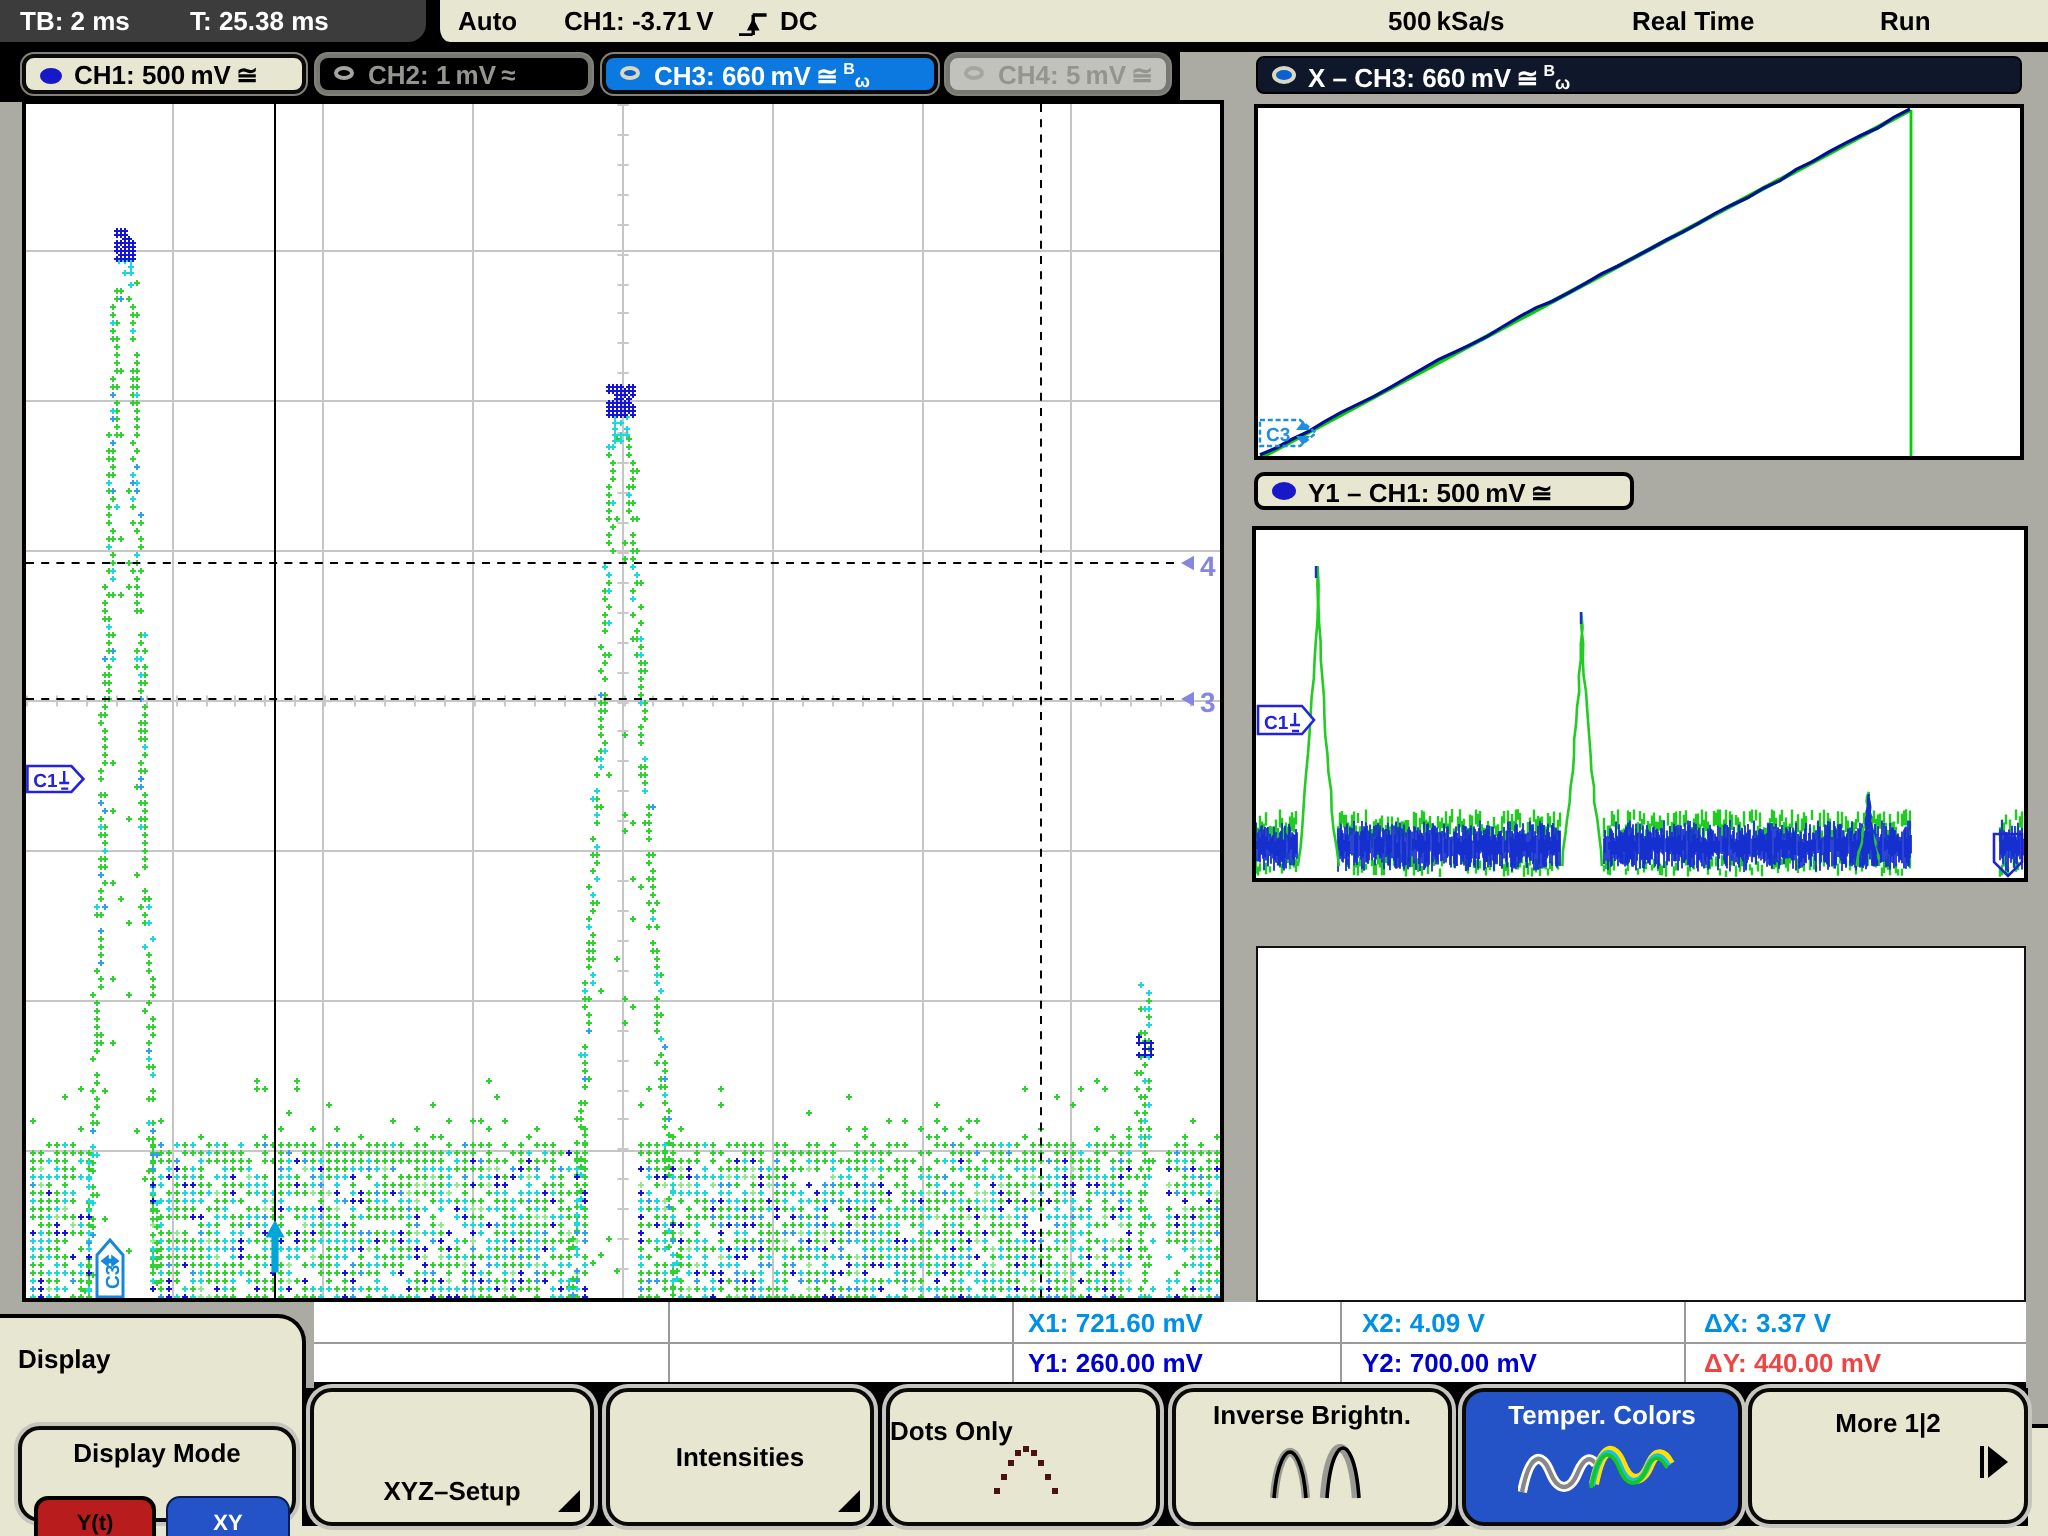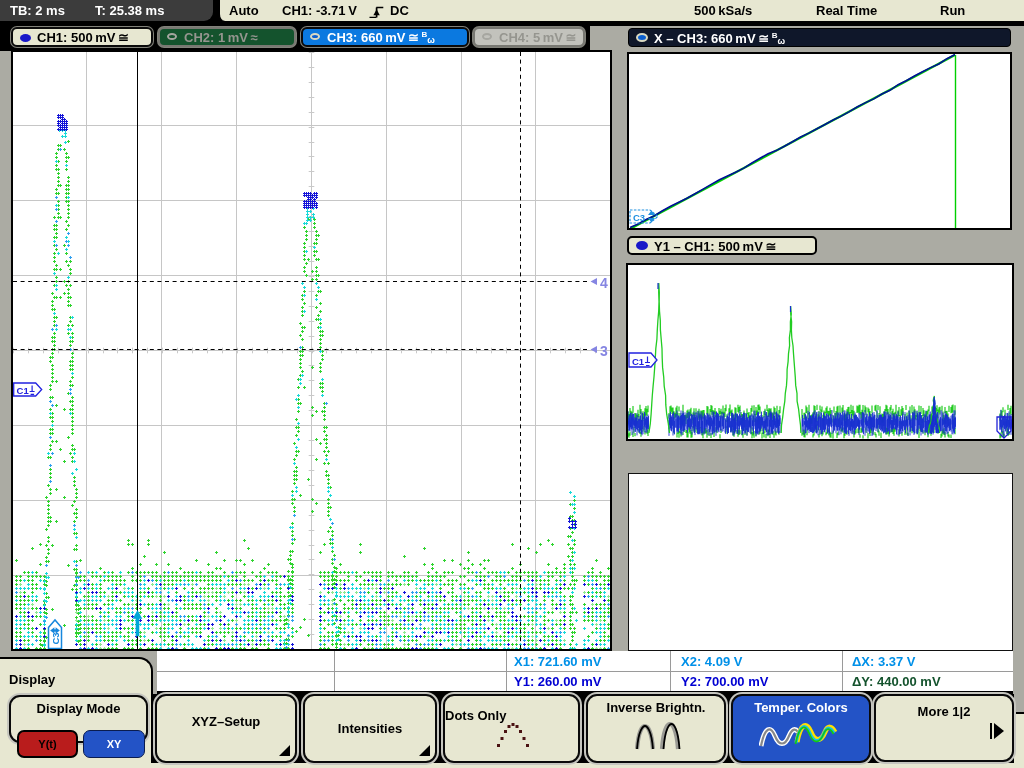--- a/index.html
+++ b/index.html
@@ -31,21 +31,21 @@
   <span class="abs btxt" style="left:474px;top:3px">500 kSa/s</span>
   <span class="abs btxt" style="left:596px;top:3px">Real Time</span>
   <span class="abs btxt" style="left:720px;top:3px">Run</span>
 </div>
 
 <div class="abs" style="left:0;top:21px;width:590px;height:30px;background:#000"></div>
 <div class="abs" style="left:11px;top:27px;width:142px;height:20px;background:#e7e7d1;border:2px solid #0a0a0a;border-radius:6px;box-shadow:0 0 0 1px #82827a">
       <span class="abs" style="left:7px;top:5px;width:11px;height:8px;background:#1818c8;border-radius:50%"></span>
       <span class="abs btxt" style="left:24px;top:1px;color:#000;white-space:nowrap">CH1: 500 mV ≅</span>
     </div>
-<div class="abs" style="left:158px;top:27px;width:138px;height:20px;background:#14532d;border:2px solid #787872;border-radius:6px;box-shadow:0 0 0 1px #82827a">
+<div class="abs" style="left:158px;top:27px;width:138px;height:20px;background:#000000;border:2px solid #787872;border-radius:6px;box-shadow:0 0 0 1px #82827a">
       <span class="abs" style="left:7px;top:4px;width:10px;height:7px;border:2px solid #a6a6a0;border-radius:50%"></span>
       <span class="abs btxt" style="left:24px;top:1px;color:#95958f;white-space:nowrap">CH2: 1 mV ≈</span>
     </div>
 <div class="abs" style="left:301px;top:27px;width:168px;height:20px;background:#0b79e0;border:2px solid #0a0a0a;border-radius:6px;box-shadow:0 0 0 1px #82827a">
       <span class="abs" style="left:7px;top:4px;width:10px;height:7px;border:2px solid #d9d9c2;border-radius:50%;background:#0b5fd0"></span>
       <span class="abs btxt" style="left:24px;top:1px;color:#fff;white-space:nowrap">CH3: 660 mV ≅ <sup style="font-size:8px">B</sup><span style="font-size:9px;vertical-align:-1px">ω</span></span>
     </div>
 <div class="abs" style="left:473px;top:27px;width:112px;height:20px;background:#c2c2bc;border:2px solid #787872;border-radius:6px;box-shadow:0 0 0 1px #82827a">
       <span class="abs" style="left:7px;top:4px;width:10px;height:7px;border:2px solid #a6a6a0;border-radius:50%"></span>
       <span class="abs btxt" style="left:24px;top:1px;color:#95958f;white-space:nowrap">CH4: 5 mV ≅</span>
@@ -145,39 +145,39 @@
   <div class="abs" style="left:0;top:20px;width:856px;height:1px;background:#9a9a9a"></div>
   <div class="abs" style="left:177px;top:0;width:1px;height:40px;background:#9a9a9a"></div>
   <div class="abs" style="left:349px;top:0;width:1px;height:40px;background:#9a9a9a"></div>
   <div class="abs" style="left:513px;top:0;width:1px;height:40px;background:#9a9a9a"></div>
   <div class="abs" style="left:685px;top:0;width:1px;height:40px;background:#9a9a9a"></div>
   <span class="abs btxt" style="left:357px;top:3px;color:#0090e8">X1: 721.60 mV</span>
   <span class="abs btxt" style="left:524px;top:3px;color:#0090e8">X2: 4.09 V</span>
   <span class="abs btxt" style="left:695px;top:3px;color:#0090e8">ΔX: 3.37 V</span>
   <span class="abs btxt" style="left:357px;top:23px;color:#0000d2">Y1: 260.00 mV</span>
   <span class="abs btxt" style="left:524px;top:23px;color:#0000d2">Y2: 700.00 mV</span>
-  <span class="abs btxt" style="left:695px;top:23px;color:#14532d">ΔY: 440.00 mV</span>
+  <span class="abs btxt" style="left:695px;top:23px;color:#ef4444">ΔY: 440.00 mV</span>
 </div>
 
 <div class="abs" style="left:0;top:694px;width:1014px;height:70px;background:#000"></div>
 <div class="abs" style="left:0;top:763px;width:1024px;height:5px;background:#e7e7d1"></div>
 <div class="abs cream" style="left:1014px;top:712px;width:10px;height:56px;border-top:2px solid #000"></div>
 
 <div class="abs cream" style="left:0;top:657px;width:153px;height:106px;border-top:2px solid #000;border-right:2px solid #000;border-radius:0 14px 0 0"></div>
 <span class="abs btxt" style="left:9px;top:672px">Display</span>
 
-<div class="skey" style="left:9px;top:695px;width:139px;height:48px">
+<div class="skey" style="left:9px;top:713px;width:139px;height:48px">
   <div class="btxt" style="text-align:center;margin-top:4px">Display Mode</div>
   <div class="abs" style="left:6px;top:33px;width:61px;height:28px;background:#b91c1c;border:2px solid #000;border-radius:7px;text-align:center">
     <span class="b" style="font-size:11px;line-height:24px">Y(t)</span></div>
   <div class="abs" style="left:72px;top:33px;width:62px;height:28px;background:#2353c6;border:1px solid #0a1c50;border-radius:7px;text-align:center">
     <span class="b" style="font-size:11px;line-height:26px;color:#fff">XY</span></div>
 </div>
 <div class="skey" style="left:155px;top:694px;width:142px;height:69px">
-  <div class="btxt" style="text-align:center;margin-top:18px">XYZ–Setup</div>
+  <div class="btxt" style="text-align:center;margin-top:42px">XYZ–Setup</div>
   <div class="cornertri"></div>
 </div>
 <div class="skey" style="left:303px;top:694px;width:134px;height:69px">
   <div class="btxt" style="text-align:center;margin-top:25px">Intensities</div>
   <div class="cornertri"></div>
 </div>
 <div class="skey" style="left:443px;top:694px;width:137px;height:69px">
   <div class="btxt" style="text-align:left;margin-top:12px">Dots Only</div>
   <svg width="32" height="25" style="position:absolute;left:52px;top:27px" viewBox="0 0 32 25">
     <g fill="#4a1212">

